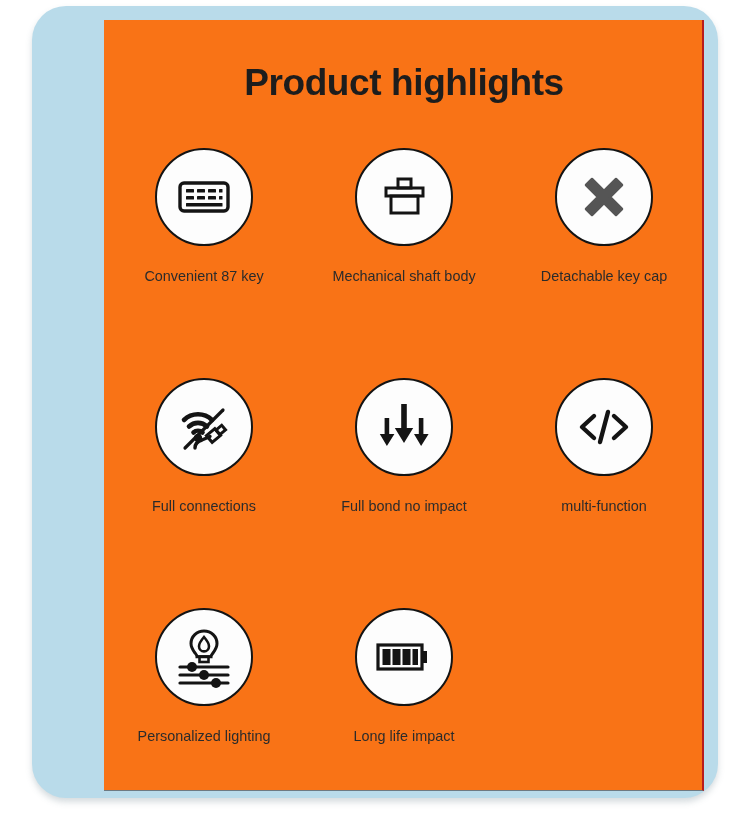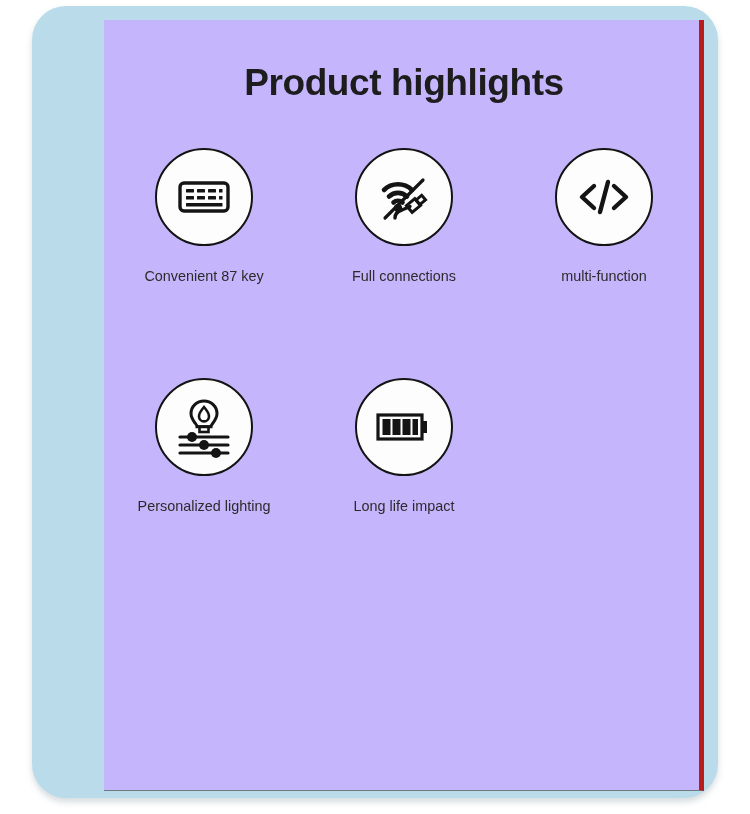--- a/index.html
+++ b/index.html
@@ -27,23 +27,23 @@
     box-shadow: 0 4px 6px rgba(120,140,150,0.30);
   }
 
   
   #content-panel {
     position: absolute;
     left: 72px;
     top: 14px;
     width: 600px;
     height: 771px;
-    background: #c4b5fd;
+    background: #f97316;
     box-sizing: border-box;
-    border-right: 5px solid #b91c1c;
+    border-right: 2px solid #b91c1c;
     border-bottom: 1px solid #6e7a82;
   }
 
   
   #page-title {
     position: absolute;
     left: 0;
     top: 42px;
     width: 600px;
     text-align: center;
@@ -112,41 +112,71 @@
               <rect x="23" y="29" width="8" height="3.6" rx="0.6"></rect>
               <rect x="34" y="29" width="8" height="3.6" rx="0.6"></rect>
               <rect x="45" y="29" width="3.5" height="3.6" rx="0.6"></rect>
               <rect x="12" y="36" width="36.5" height="3.6" rx="0.6"></rect>
             </g>
           </svg>
         </div>
         <div class="highlight-label">Convenient 87 key</div>
       </div>
 
-
+      <div class="highlight-cell">
+        <div class="icon-circle">
+          <svg width="60" height="60" viewBox="0 0 60 60">
+            <rect x="24" y="12" width="13" height="9" fill="none" stroke="#141414" stroke-width="3"></rect>
+            <rect x="12" y="21" width="37" height="8" fill="none" stroke="#141414" stroke-width="3"></rect>
+            <rect x="17" y="29" width="27" height="17" fill="none" stroke="#141414" stroke-width="3"></rect>
+          </svg>
+        </div>
+        <div class="highlight-label">Mechanical shaft body</div>
+      </div>
+
+      <div class="highlight-cell">
+        <div class="icon-circle">
+          <svg width="60" height="60" viewBox="0 0 60 60">
+            <path d="M18 12 L30 24 L42 12 L48 18 L36 30 L48 42 L42 48 L30 36 L18 48 L12 42 L24 30 L12 18 Z" fill="#555555" stroke="#555555" stroke-width="2.5" stroke-linejoin="round"></path>
+          </svg>
+        </div>
+        <div class="highlight-label">Detachable key cap</div>
+      </div>
 
       <div class="highlight-cell">
         <div class="icon-circle">
           <svg width="62" height="62" viewBox="0 0 62 62">
             <g fill="none" stroke="#141414" stroke-linecap="round">
               <path d="M11 24 A20 20 0 0 1 39 24" stroke-width="4.6"></path>
               <path d="M16 30.5 A13 13 0 0 1 34 30.5" stroke-width="4.6"></path>
               <path d="M20.5 36.5 A6.5 6.5 0 0 1 29.5 36.5" stroke-width="4.6"></path>
             </g>
             <circle cx="25" cy="42" r="4.2" fill="#141414"></circle>
             <path d="M22 52 q0 -6 7 -8 l8 -3.5" fill="none" stroke="#141414" stroke-width="3.4" stroke-linecap="round"></path>
             <rect x="35" y="35" width="11" height="9" transform="rotate(-40 40.5 39.5)" fill="none" stroke="#141414" stroke-width="3"></rect>
             <rect x="44" y="31" width="7.5" height="6" transform="rotate(-40 47.7 34)" fill="none" stroke="#141414" stroke-width="3"></rect>
             <line x1="12" y1="52" x2="50" y2="14" stroke="#141414" stroke-width="3.2" stroke-linecap="round"></line>
           </svg>
         </div>
         <div class="highlight-label">Full connections</div>
       </div>
 
 
+      <div class="highlight-cell">
+        <div class="icon-circle">
+          <svg width="62" height="62" viewBox="0 0 62 62">
+            <g fill="#141414">
+              <path d="M28.2 8 h5.6 v24 h6.4 L31 47 L21.8 32 h6.4 z"></path>
+              <path d="M11.6 22 h4.6 v16 h5.2 L13.9 50 L6.8 38 h4.8 z"></path>
+              <path d="M45.8 22 h4.6 v16 h5.2 L48.1 50 L41 38 h4.8 z"></path>
+            </g>
+          </svg>
+        </div>
+        <div class="highlight-label">Full bond no impact</div>
+      </div>
 
       <div class="highlight-cell">
         <div class="icon-circle">
           <svg width="62" height="62" viewBox="0 0 62 62">
             <g fill="none" stroke="#141414" stroke-width="4.4" stroke-linecap="round" stroke-linejoin="round">
               <polyline points="21,20 9,31 21,42"></polyline>
               <polyline points="41,20 53,31 41,42"></polyline>
               <line x1="35" y1="16" x2="27" y2="46"></line>
             </g>
           </svg>

